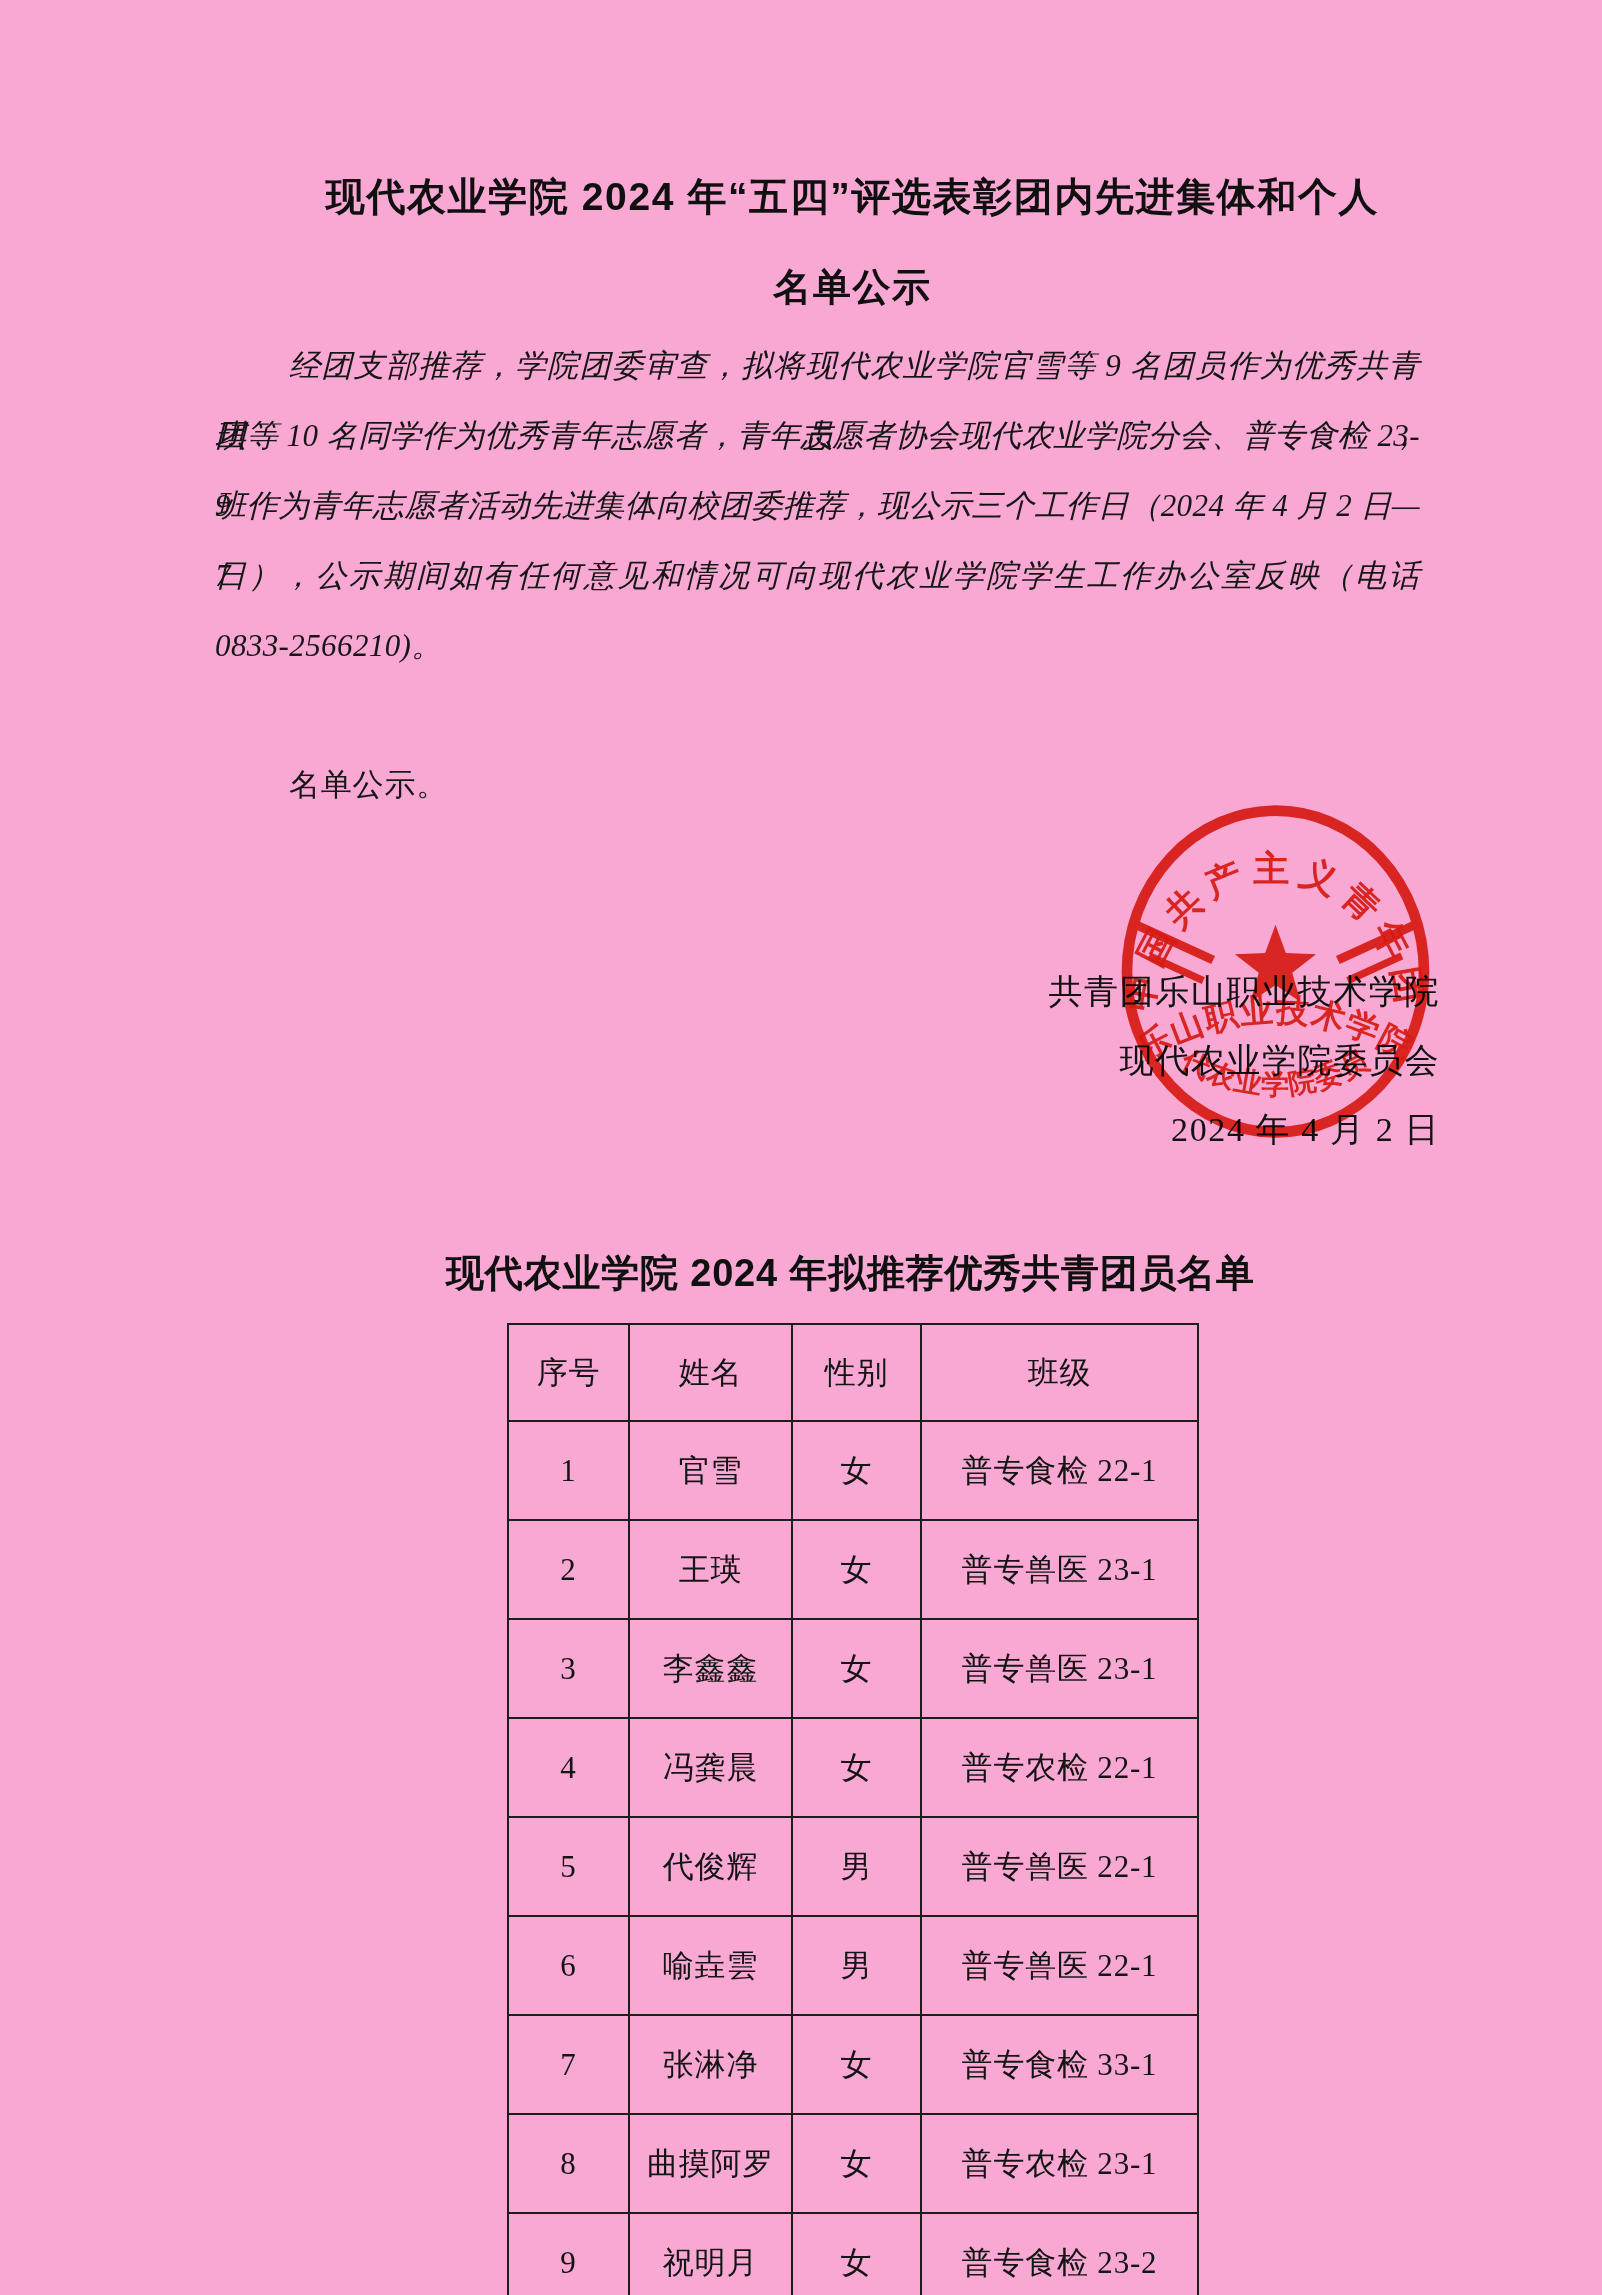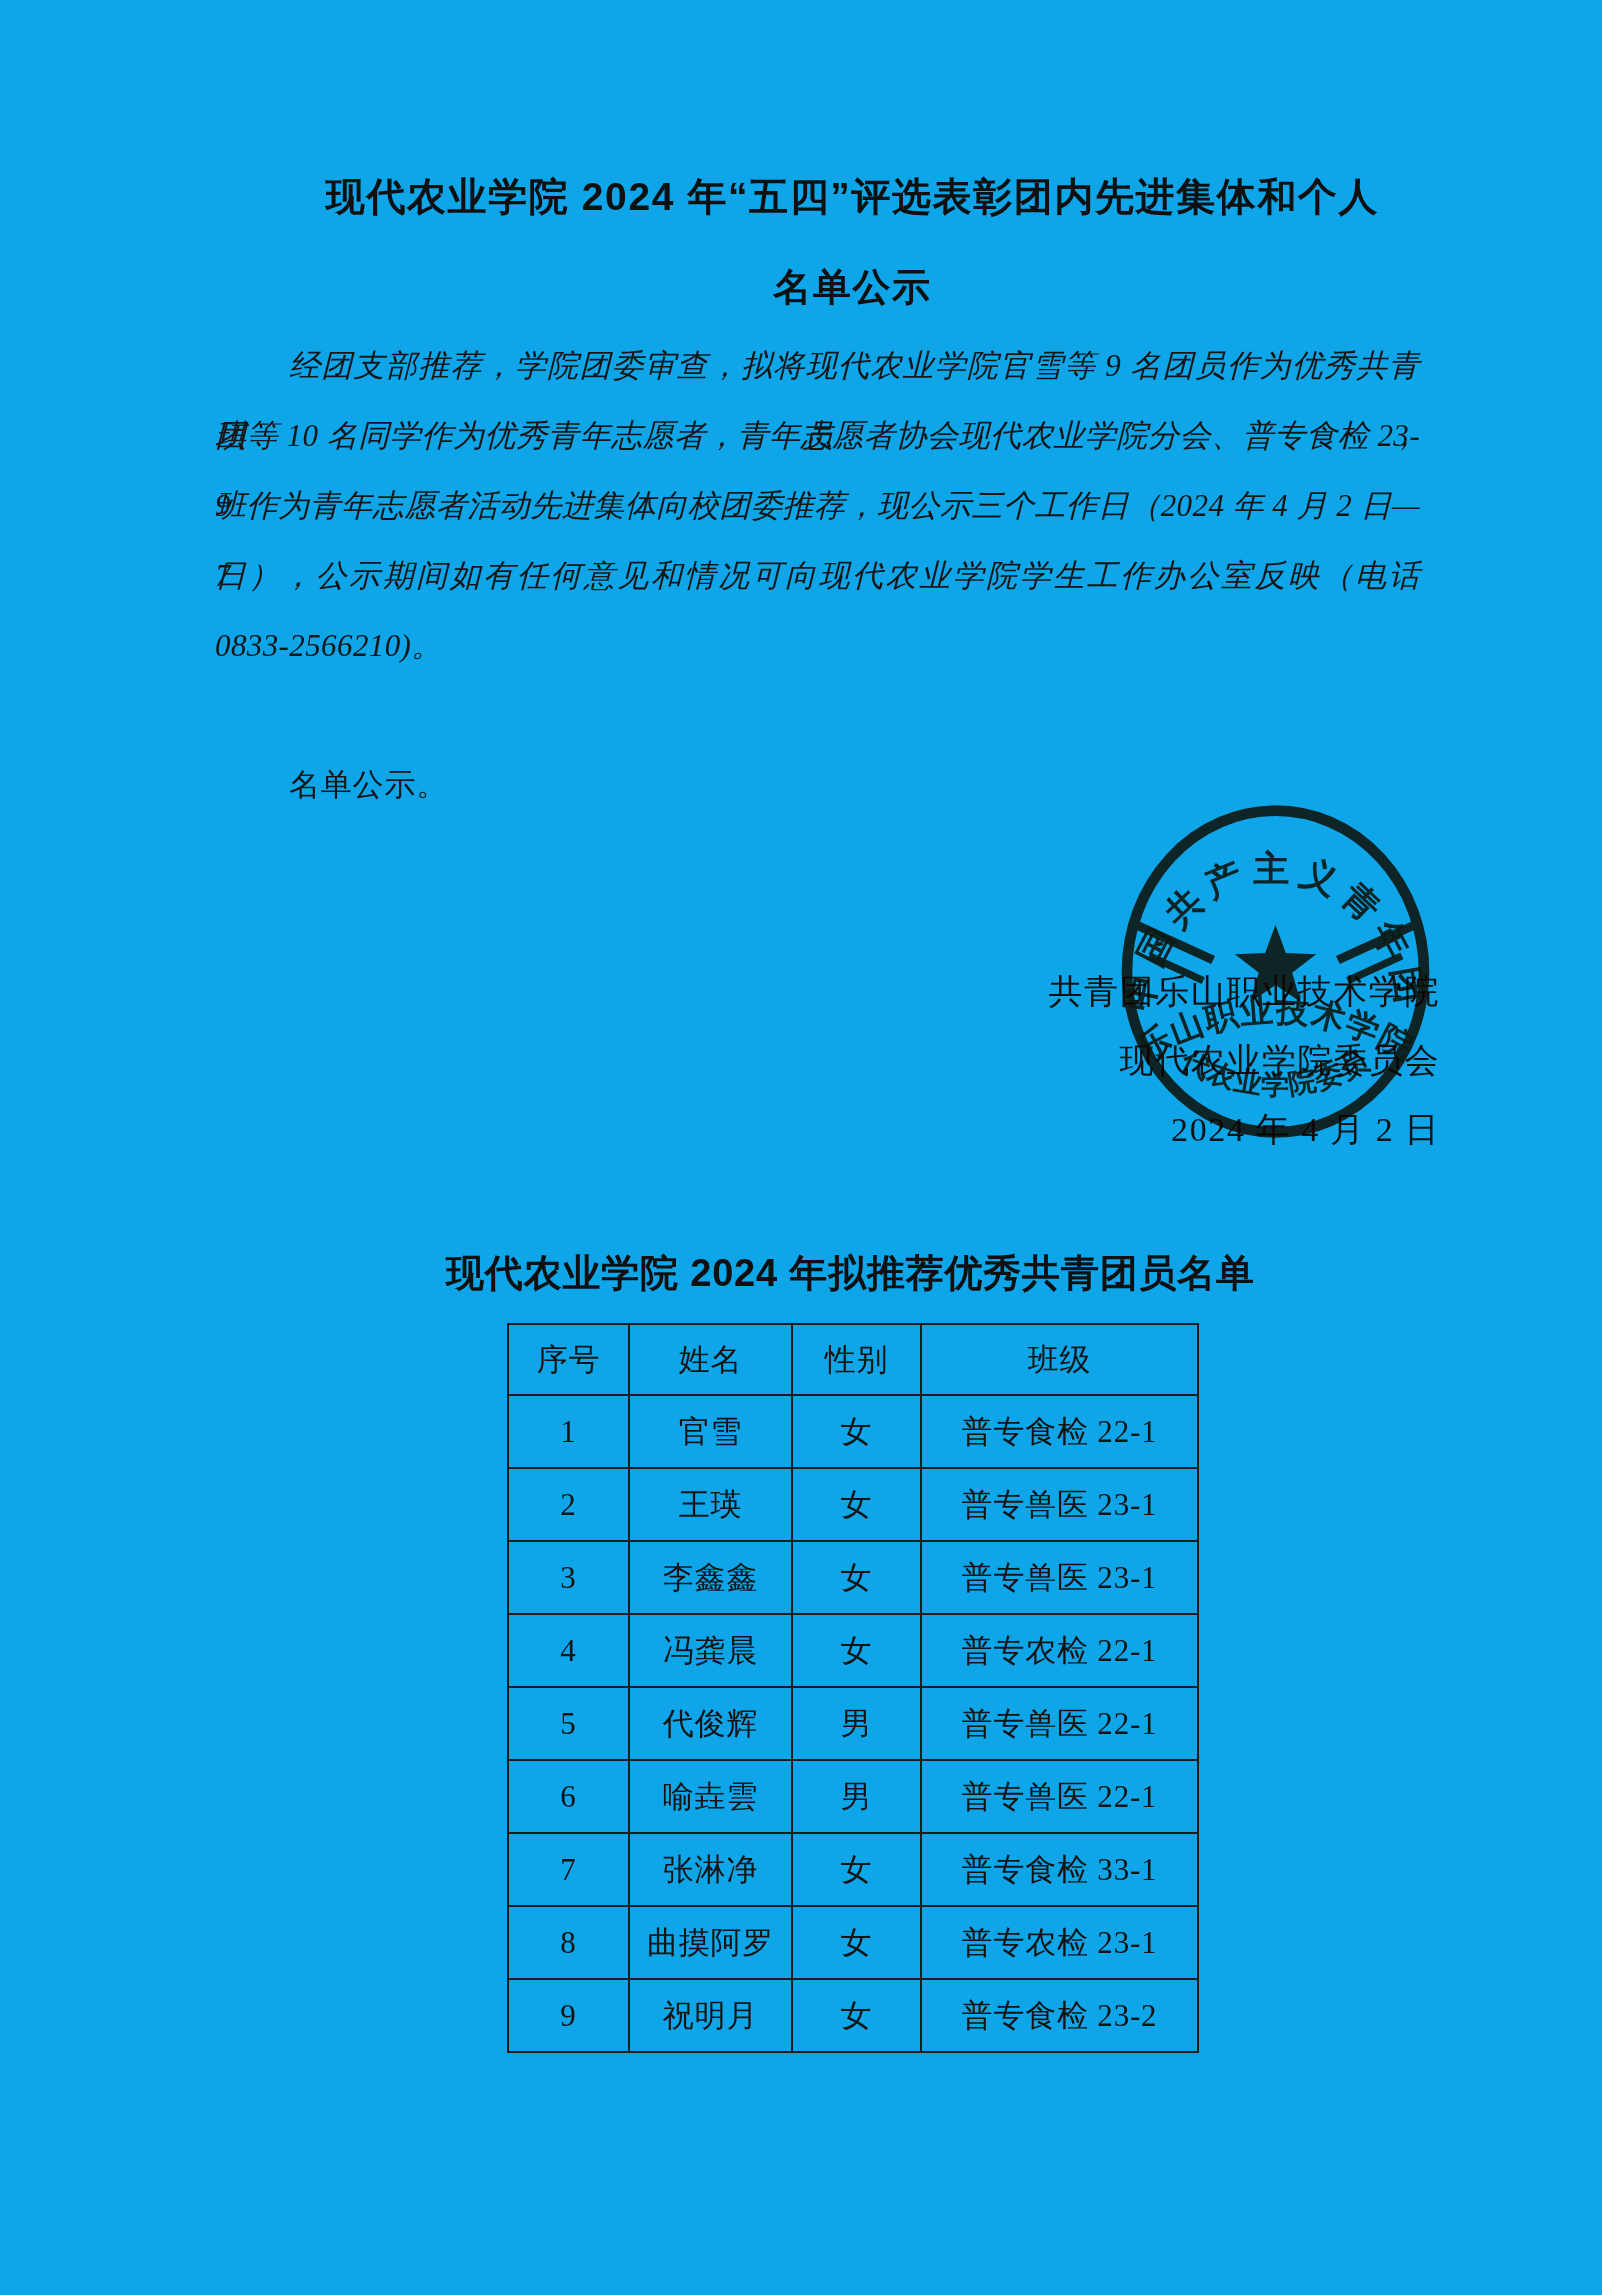--- a/index.html
+++ b/index.html
@@ -1,19 +1,19 @@
 <!DOCTYPE html>
 <html style="font-size:13px"><head>
 <meta charset="utf-8">
 <style>
   html,body{margin:0;padding:0;background:#fbfaf7;}
   .page{
     position:relative;
     width:1603px;height:2295px;
-    background:#0ea5e9;
+    background:#f9a8d4;
     overflow:hidden;
     font-family:"Liberation Serif","DejaVu Serif",serif;
     color:#161616;
   }
   .doc-title{
     position:absolute;left:0;right:0;
     text-align:center;
     transform:translateX(51px);
     font-family:"Liberation Sans","DejaVu Sans",sans-serif;
     font-weight:700;
@@ -84,21 +84,21 @@
     width:690px;
     border:2.5px solid #1d1d1d;
   }
   table.roster th, table.roster td{
     border:2.5px solid #1d1d1d;
     text-align:center;
     vertical-align:middle;
     font-weight:400;
     font-size:31px;
     color:#141414;
-    padding:0;
+    padding:13px;
     letter-spacing:0.8px;
   }
   table.roster th{height:69px;}
   table.roster td{height:71px;}
   col.c1{width:121px;} col.c2{width:163px;} col.c3{width:129px;} col.c4{width:277px;}
 </style>
 </head>
 <body>
 
 <div class="page">

